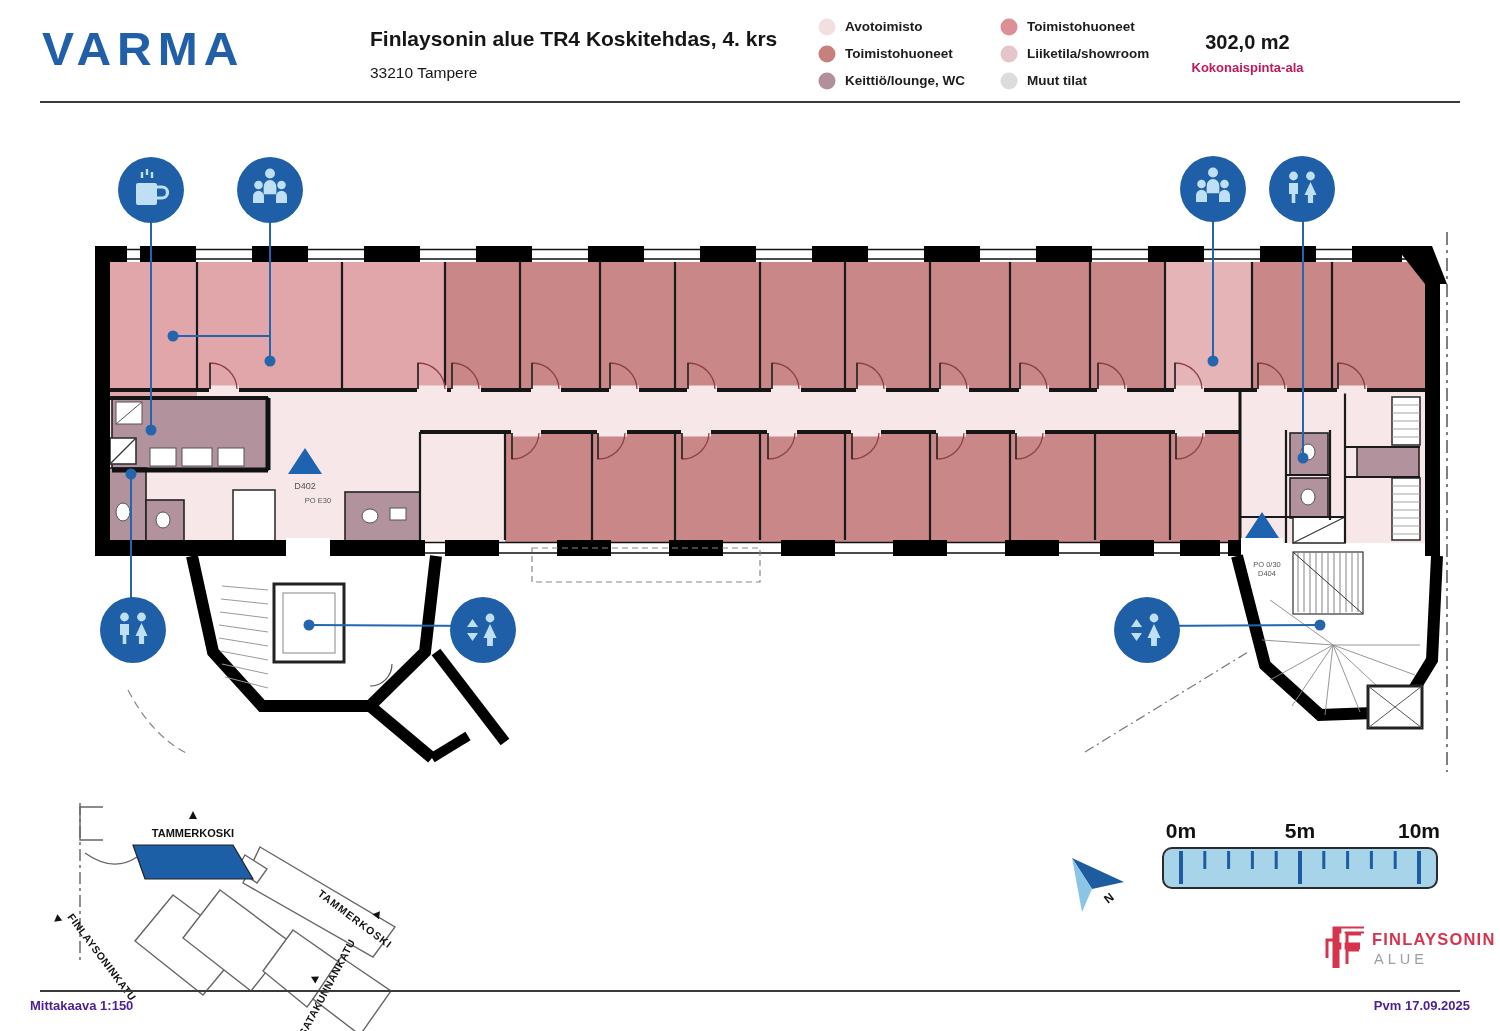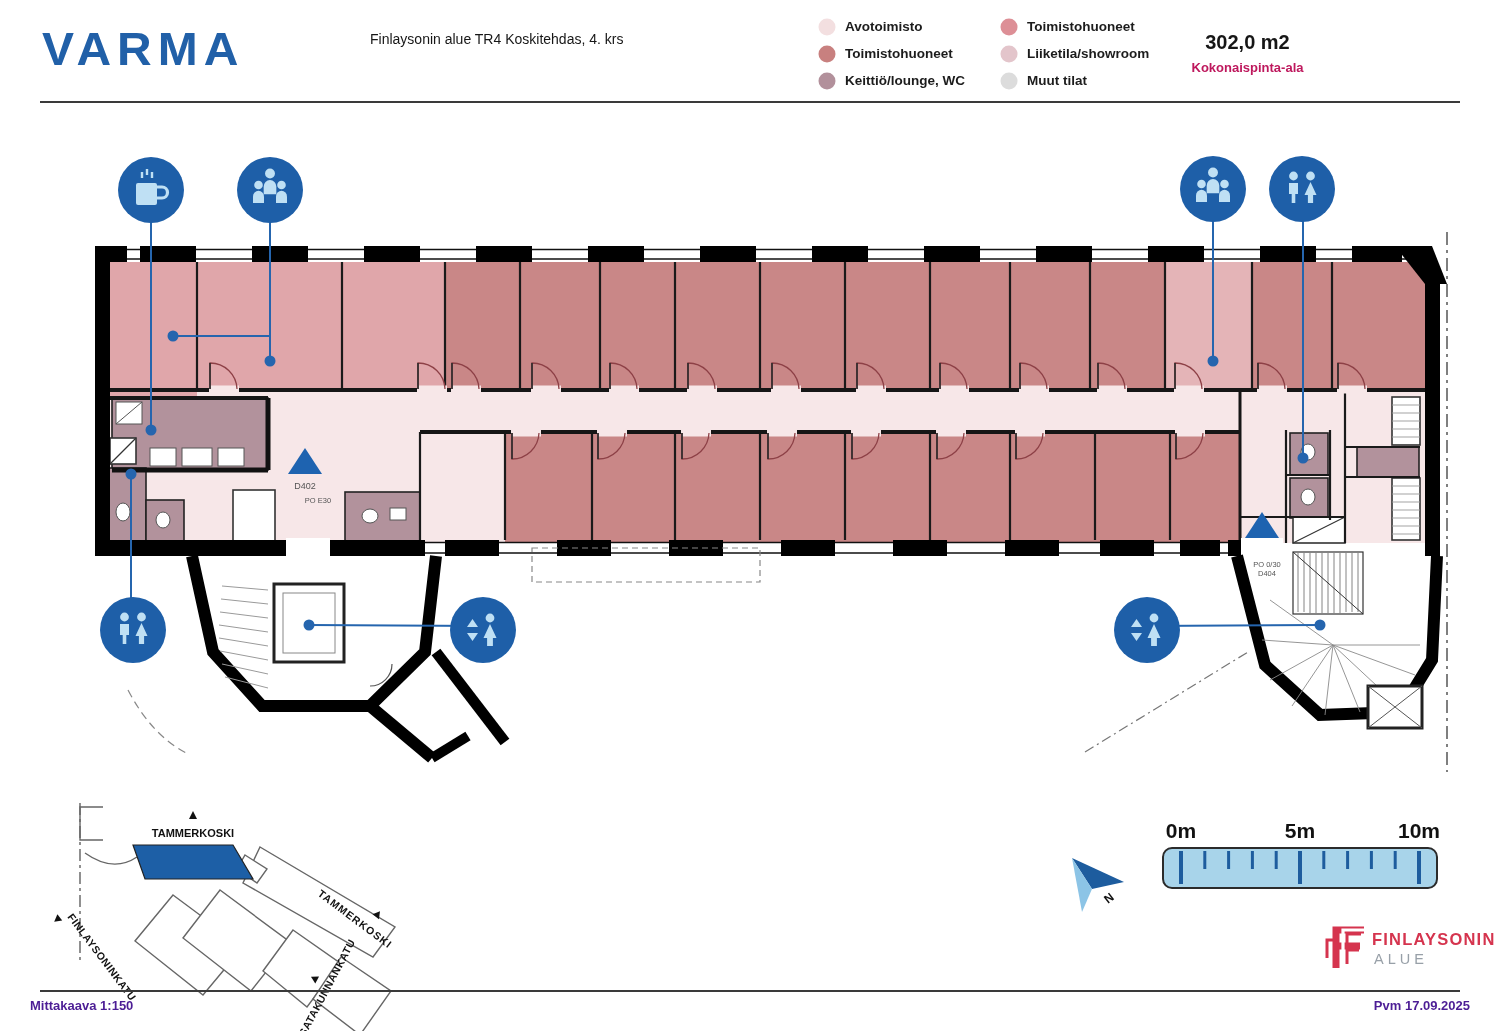--- a/index.html
+++ b/index.html
@@ -3,21 +3,21 @@
 <meta charset="utf-8">
 <style>
   html,body{margin:0;padding:0;background:#fff;}
   body{width:1500px;height:1031px;position:relative;overflow:hidden;
        font-family:"Liberation Sans",sans-serif;color:#161616;}
   .abs{position:absolute;}
   
   .varma{left:42px;top:22px;font-size:48px;font-weight:bold;color:#2160a8;
          letter-spacing:6px;transform:scaleY(.96);}
   .titleblock{left:370px;top:28px;line-height:22px;font-size:15.5px;}
-  .titleblock .t1{font-size:14px;font-weight:normal;margin-bottom:12px;}
+  .titleblock .t1{font-size:21px;font-weight:bold;margin-bottom:12px;}
   .hline{left:40px;right:40px;height:0;border-top:2px solid #3a3a3a;}
   .legend{left:818px;top:13px;display:grid;grid-auto-flow:column;
           grid-template-rows:repeat(3,27px);grid-template-columns:182px 190px;}
   .litem{display:flex;align-items:center;gap:9px;font-size:13.5px;font-weight:bold;color:#1c1c1c;text-align:center;}
   .areablock{left:1160px;top:31px;width:175px;text-align:center;}
   .areablock .v{font-size:20px;font-weight:bold;}
   .areablock .l{font-size:13px;font-weight:bold;color:#be185d;margin-top:6px;}
   .footer{left:30px;top:998px;width:1440px;display:flex;justify-content:space-between;
           font-size:13px;font-weight:bold;color:#4c1d95;}
   svg text{font-family:"Liberation Sans",sans-serif;}
@@ -373,20 +373,21 @@
     </g>
     <text x="50" y="23" font-size="16.5" font-weight="bold" fill="#d5344e" letter-spacing="1.2">FINLAYSONIN</text>
     <text x="52" y="42" font-size="14.5" fill="#98a0a8" letter-spacing="4">ALUE</text>
   </g>
 </svg>
 
 <div class="abs varma">VARMA</div>
 
 <div class="abs titleblock">
   <div class="t1">Finlaysonin alue TR4 Koskitehdas, 4. krs</div>
+  <div>33210 Tampere</div>
 </div>
 
 <div class="abs legend">
   <div class="litem">
     <svg width="18" height="18">
         <circle cx="9" cy="9" r="8.5" fill="#f3dfe0"></circle>
       </svg>
     <span>Avotoimisto</span>
   </div>
   <div class="litem">

